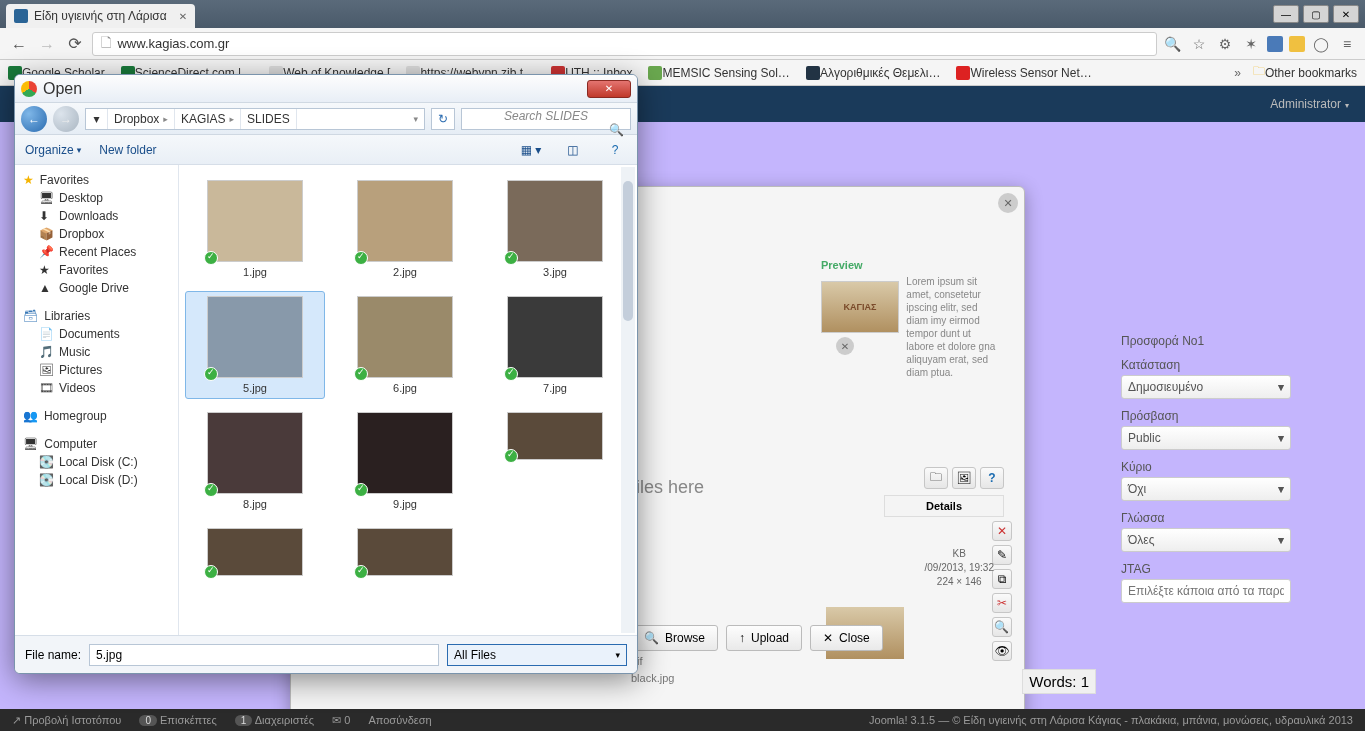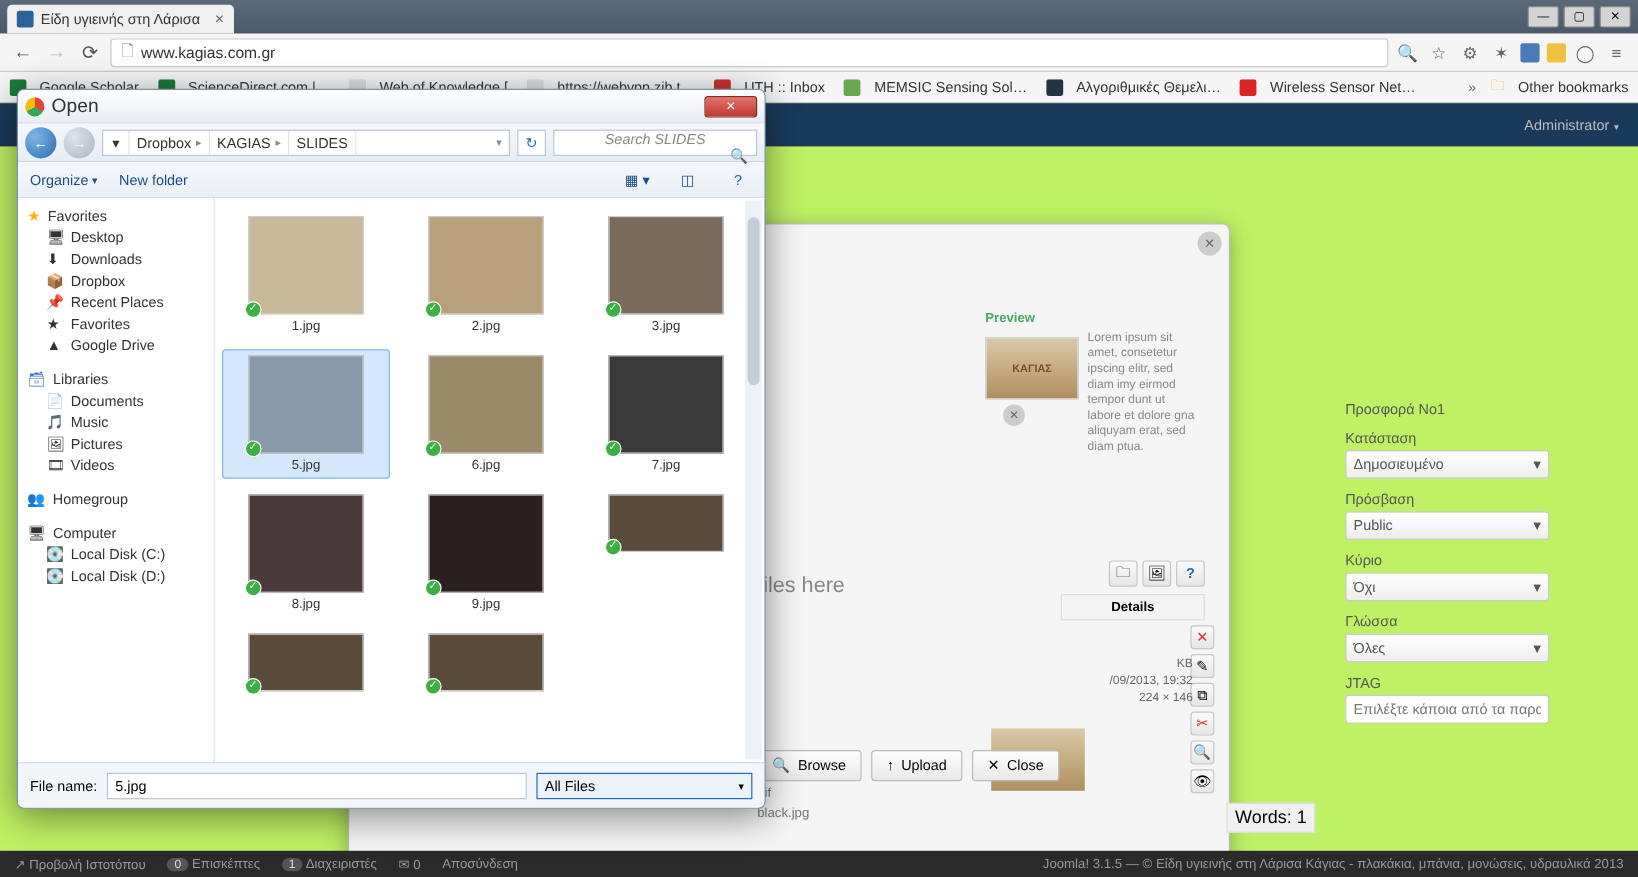--- a/index.html
+++ b/index.html
@@ -15,43 +15,43 @@
 
 .browser-toolbar { height: 32px; background: #f5f5f5; display: flex; align-items: center; padding: 0 8px; gap: 6px; border-bottom: 1px solid #ccc; }
 .nav-btn { width: 22px; height: 22px; display: flex; align-items: center; justify-content: center; color: #555; font-size: 16px; cursor: pointer; }
 .nav-btn.disabled { color: #bbb; }
 .url-bar { flex: 1; height: 24px; border: 1px solid #ccc; border-radius: 3px; background: #fff; padding: 0 8px; display: flex; align-items: center; font-size: 13px; color: #333; }
 .url-host { color: #333; }
 .url-path { color: #999; }
 .tool-icon { width: 20px; height: 20px; display: flex; align-items: center; justify-content: center; color: #666; font-size: 14px; }
 
 .bookmarks-bar { height: 26px; background: #f5f5f5; display: flex; align-items: center; padding: 0 8px; gap: 12px; border-bottom: 1px solid #ccc; font-size: 12px; overflow: hidden; }
-.bookmark { display: flex; align-items: center; gap: 11px; color: #333; white-space: nowrap; }
+.bookmark { display: flex; align-items: center; gap: 0; color: #333; white-space: nowrap; }
 .bookmark .bicon { width: 14px; height: 14px; border-radius: 2px; }
 
 
-.app-area { position: absolute; top: 86px; left: 0; right: 0; bottom: 0; background: #bef264; }
+.app-area { position: absolute; top: 86px; left: 0; right: 0; bottom: 0; background: #c4b5fd; }
 .joomla-topbar { height: 36px; background: #1a3a5a; display: flex; align-items: center; justify-content: flex-end; padding: 0 16px; color: #bbb; font-size: 12px; }
 .joomla-topbar .dropdown-caret { margin-left: 4px; font-size: 8px; }
 
 
 .joomla-modal { position: absolute; top: 100px; left: 290px; width: 735px; height: 600px; background: #f5f5f5; border: 1px solid #bbb; border-radius: 6px; box-shadow: 0 4px 18px rgba(0,0,0,0.3); }
 .joomla-modal-close { position: absolute; top: 6px; right: 6px; width: 20px; height: 20px; border-radius: 10px; background: #ccc; color: #666; display: flex; align-items: center; justify-content: center; font-size: 11px; cursor: pointer; }
 .preview-box { position: absolute; top: 72px; right: 18px; width: 185px; }
 .preview-label { color: #4a6; font-size: 11px; font-weight: bold; }
 .preview-img { margin-top: 6px; width: 78px; height: 52px; background: #eee; border: 1px solid #ccc; display: inline-block; vertical-align: top; }
 .preview-txt { display: inline-block; width: 95px; font-size: 10px; color: #888; line-height: 1.3; margin-left: 4px; }
 .drop-hint { font-size: 18px; color: #888; position: absolute; top: 290px; left: 340px; }
 .inner-modal-close { position: absolute; top: 150px; right: 170px; width: 18px; height: 18px; border-radius: 9px; background: #ccc; color: #666; display: flex; align-items: center; justify-content: center; font-size: 10px; }
 .joomla-toolbar-row { position: absolute; top: 280px; right: 20px; display: flex; gap: 4px; }
 .jtool { width: 24px; height: 22px; border: 1px solid #c6c6c6; background: linear-gradient(#fafafa,#e6e6e6); border-radius: 3px; display: flex; align-items: center; justify-content: center; font-size: 12px; }
 .details-lbl { position: absolute; top: 308px; right: 20px; width: 120px; border: 1px solid #ddd; background: #f4f4f4; text-align: center; font-size: 11px; font-weight: bold; padding: 4px 0; }
 .side-tools { position: absolute; top: 334px; right: 12px; display: flex; flex-direction: column; gap: 4px; }
 .side-tools .jtool { width: 20px; height: 20px; }
-.details-info { position: absolute; top: 360px; right: 30px; font-size: 10px; color: #666; text-align: right; line-height: 1.4; margin-left: 23px; }
+.details-info { position: absolute; top: 360px; right: 30px; font-size: 10px; color: #666; text-align: center; line-height: 1.4; margin-left: 23px; }
 .upload-controls { position: absolute; top: 438px; left: 340px; display: flex; gap: 8px; }
 .ubtn { border: 1px solid #bbb; background: linear-gradient(#fdfdfd,#e9e9e9); border-radius: 3px; padding: 5px 12px; font-size: 12px; display: flex; align-items: center; gap: 6px; cursor: pointer; }
 .filelist { position: absolute; top: 466px; left: 340px; font-size: 11px; color: #777; line-height: 1.5; }
 .select-all { position: absolute; bottom: 48px; left: 340px; font-size: 11px; display: flex; align-items: center; gap: 4px; }
 .wordcount { position: absolute; top: 482px; right: -72px; font-size: 15px; background: #f0f0f0; border: 1px solid #ddd; padding: 3px 6px; }
 
 
 .right-panel { position: absolute; top: 248px; right: 14px; width: 230px; }
 .rp-title { font-size: 16px; color: #555; margin-bottom: 18px; }
 .rp-row { margin-bottom: 10px; }

